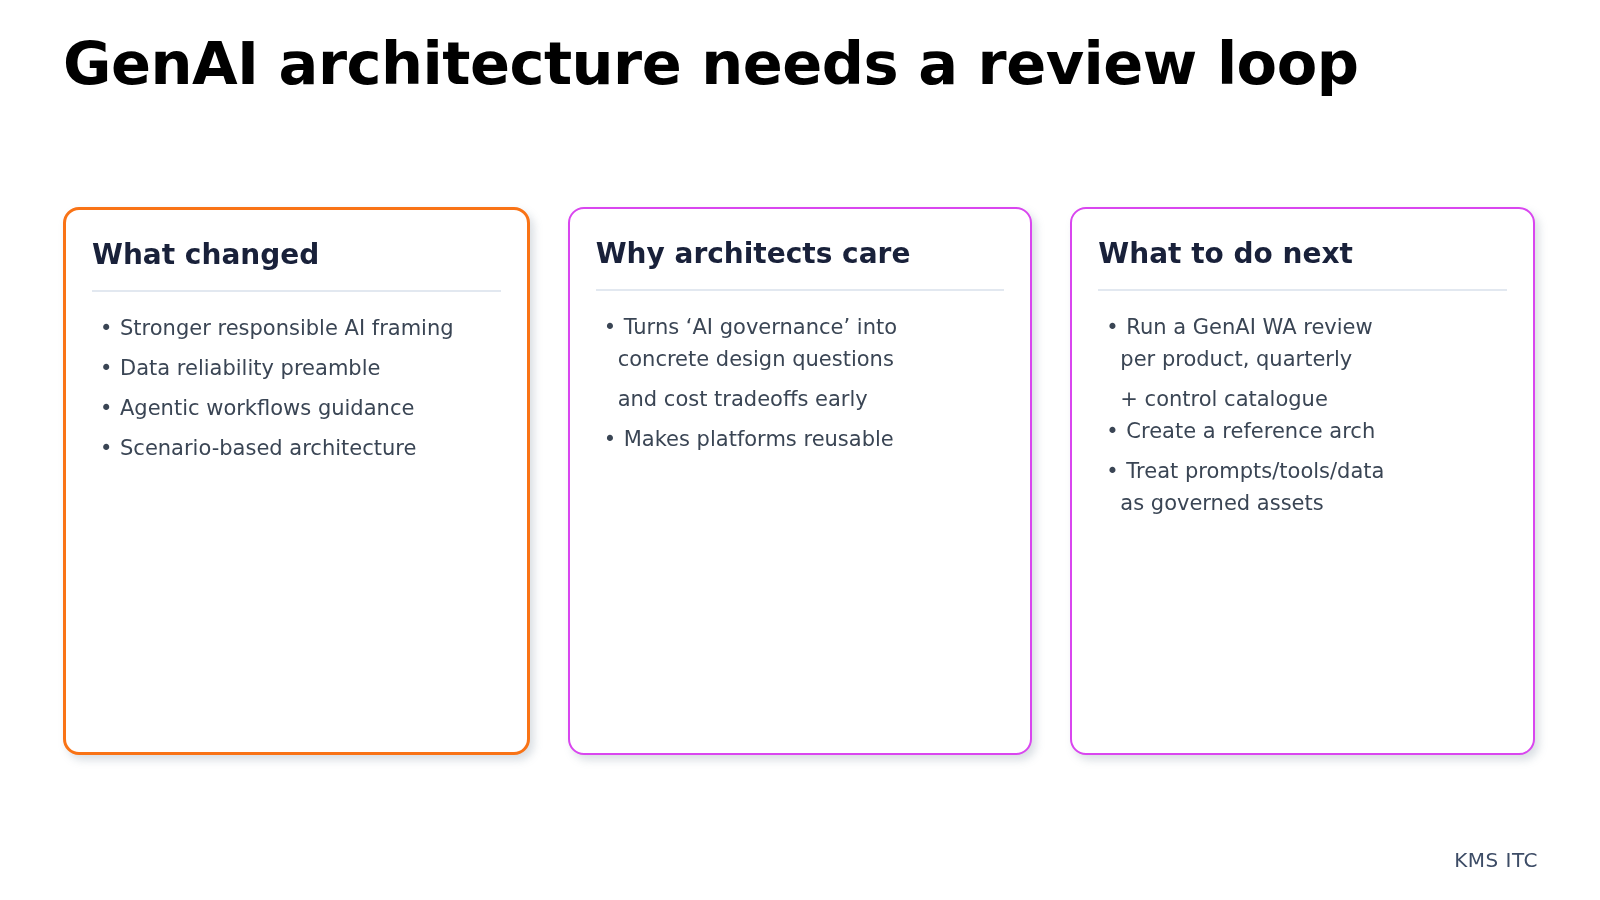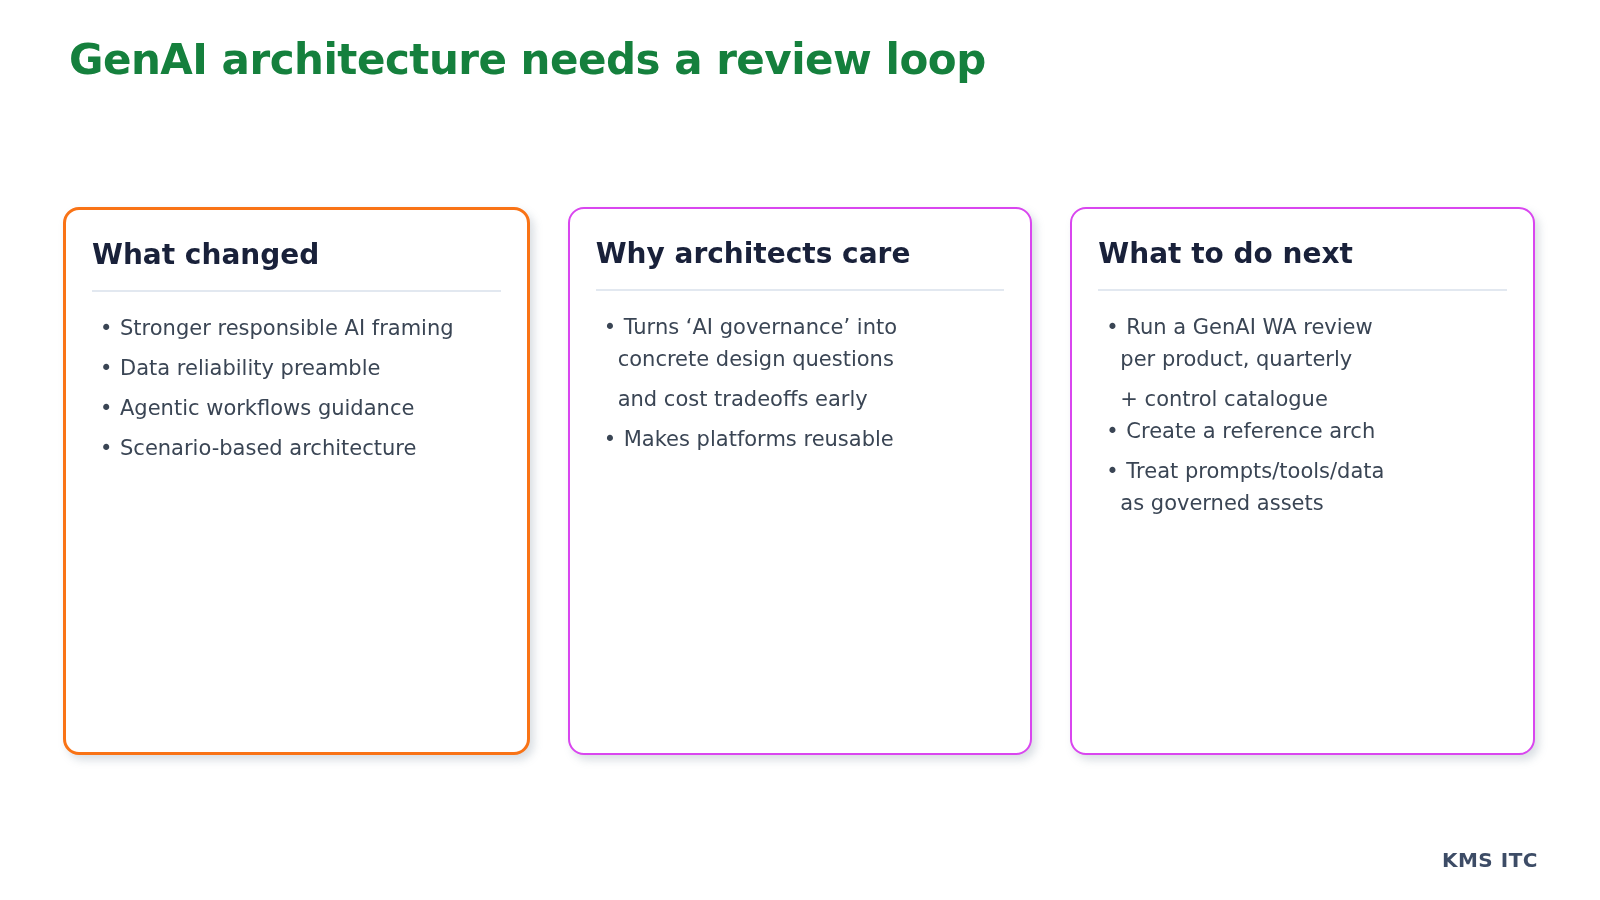--- a/index.html
+++ b/index.html
@@ -16,24 +16,24 @@
   .slide {
     position: relative;
     width: 1600px;
     height: 900px;
     background: #ffffff;
   }
   .header {
     padding: 30px 63px 0 63px;
   }
   .page-title {
-    margin: 6px;
-    font-size: 42px;
+    margin: 0;
+    font-size: 59px;
     font-weight: bold;
-    color: #15803d;
+    color: #000000;
     letter-spacing: -0.5px;
     line-height: 1.15;
   }
   .page-subtitle {
     margin: 14px 0 0 0;
     font-size: 25px;
     font-weight: normal;
     color: #333f4f;
     line-height: 1.3;
   }
@@ -91,21 +91,21 @@
   .bl.cont {
     padding-left: 14px;
   }
   .footer {
     position: absolute;
     right: 62px;
     bottom: 28px;
   }
   .brand {
     font-size: 20px;
-    font-weight: bold;
+    font-weight: normal;
     color: #3d4c66;
     letter-spacing: 0.5px;
   }
 </style>
 </head>
 <body>
 
 <div class="slide">
 
   <div class="header">

